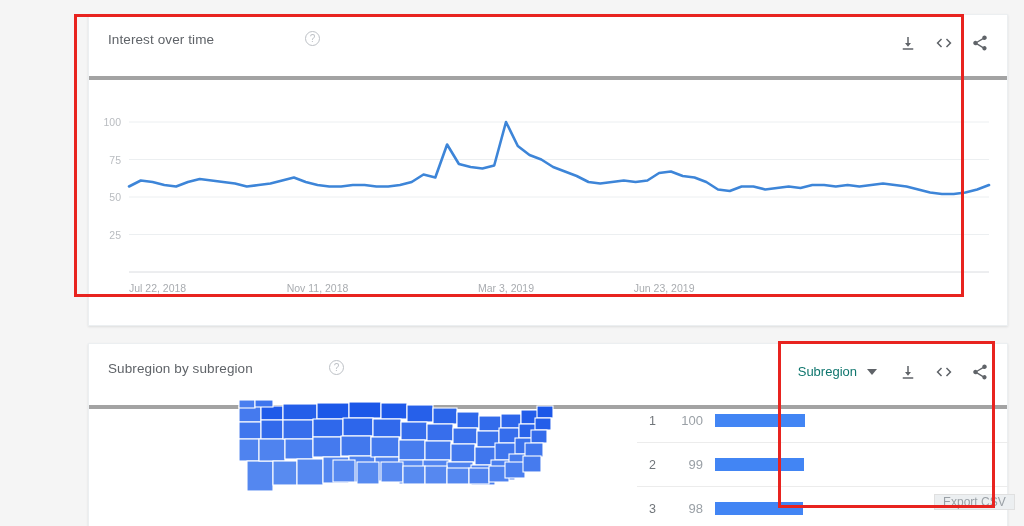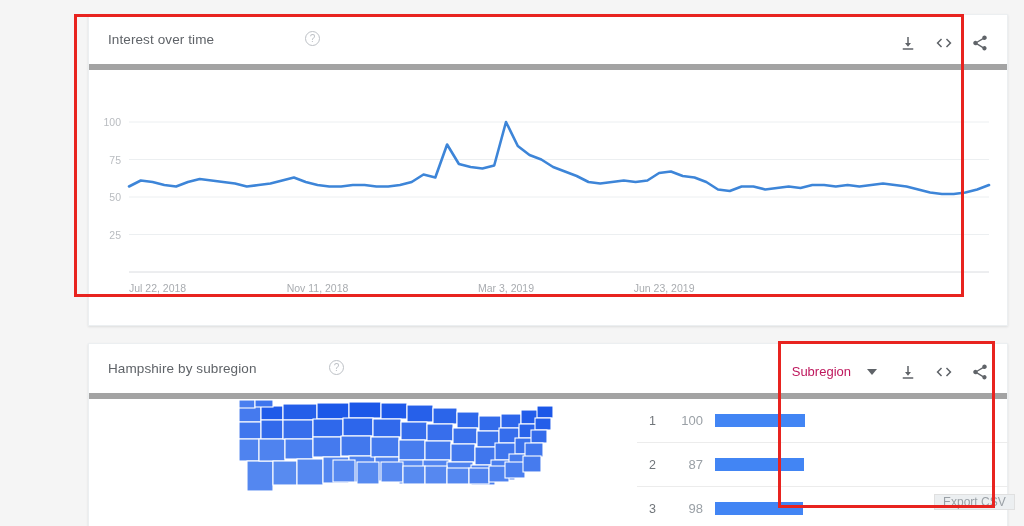--- a/index.html
+++ b/index.html
@@ -16,22 +16,22 @@
     position: absolute;
     background: #ffffff;
     border: 1px solid #eceff1;
     box-shadow: 0 1px 2px rgba(60,64,67,.12);
   }
   #card-time     { left: 88px; top: 14px;  width: 920px; height: 312px; }
   #card-subregion{ left: 88px; top: 343px; width: 920px; height: 190px; }
 
   .card-head {
     position: relative;
-    height: 55px;
-    border-bottom: 6px solid #a3a3a3;
+    height: 65px;
+    border-bottom: 4px solid #a3a3a3;
   }
   .card-title {
     position: absolute;
     left: 19px; top: 17px;
     font-size: 13.5px;
     color: #5f6368;
     letter-spacing: .1px;
   }
   .help-icon {
     position: absolute;
@@ -48,22 +48,22 @@
   #help-subregion { left: 240px; }
 
   
   .tools { position: absolute; top: 0; height: 55px; display: flex; align-items: center; gap: 18px; }
   #tools-time      { right: 18px; }
   #tools-subregion { right: 18px; }
   .ticon { width: 18px; height: 18px; color: #5f6368; display: block; cursor: pointer; }
   .ticon svg { display: block; width: 18px; height: 18px; fill: #5f6368; }
 
   .dropdown {
-    display: flex; align-items: center; gap: 16px;
-    font-size: 13px; color: #be185d; cursor: pointer;
+    display: flex; align-items: center; gap: 10px;
+    font-size: 13px; color: #0f766e; cursor: pointer;
     margin-right: 4px;
   }
   .caret {
     width: 0; height: 0;
     border-left: 5px solid transparent;
     border-right: 5px solid transparent;
     border-top: 6px solid #5f6368;
   }
 
   
@@ -161,21 +161,21 @@
             <text class="xtick" x="228.4931506849315" y="222" text-anchor="middle">Nov 11, 2018</text>
             <text class="xtick" x="416.986301369863" y="222" text-anchor="middle">Mar 3, 2019</text>
             <text class="xtick" x="605.4794520547945" y="222" text-anchor="end">Jun 23, 2019</text>
           </g>
       </svg>
     </div>
   </div>
 
   <div class="card" id="card-subregion">
     <div class="card-head">
-      <div class="card-title">Hampshire by subregion</div>
+      <div class="card-title">Subregion by subregion</div>
       <div class="help-icon" id="help-subregion">?</div>
 
       <div class="tools" id="tools-subregion">
         <span class="dropdown">
           <span>Subregion</span>
           <span class="caret"></span>
         </span>
         <span class="ticon">
           <svg viewBox="0 0 24 24">
               <path d="M11 4h2v8h3l-4 5-4-5h3V4zM5 19h14v2H5v-2z"></path>
@@ -268,21 +268,21 @@
     <div id="sub-list">
         <div class="srow">
           <div class="srank">1</div>
           <div class="sval">100</div>
           <div class="sbar-track">
             <div class="sbar" style="width: 100%; background: rgb(66, 133, 244);"></div>
           </div>
         </div>
         <div class="srow">
           <div class="srank">2</div>
-          <div class="sval">87</div>
+          <div class="sval">99</div>
           <div class="sbar-track">
             <div class="sbar" style="width: 99%; background: rgb(66, 133, 244);"></div>
           </div>
         </div>
         <div class="srow">
           <div class="srank">3</div>
           <div class="sval">98</div>
           <div class="sbar-track">
             <div class="sbar" style="width: 98%; background: rgb(66, 133, 244);"></div>
           </div>

